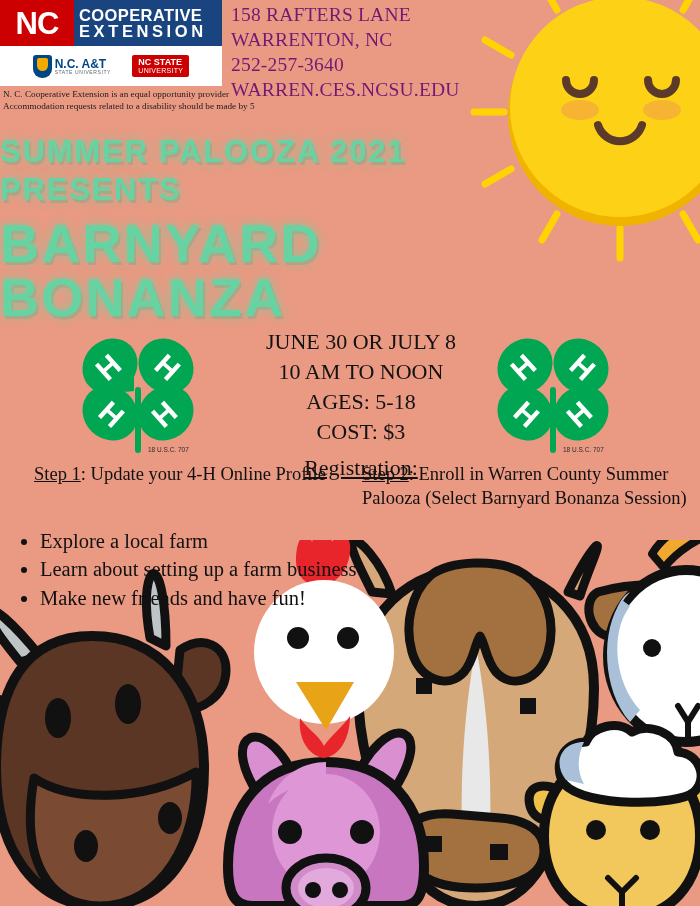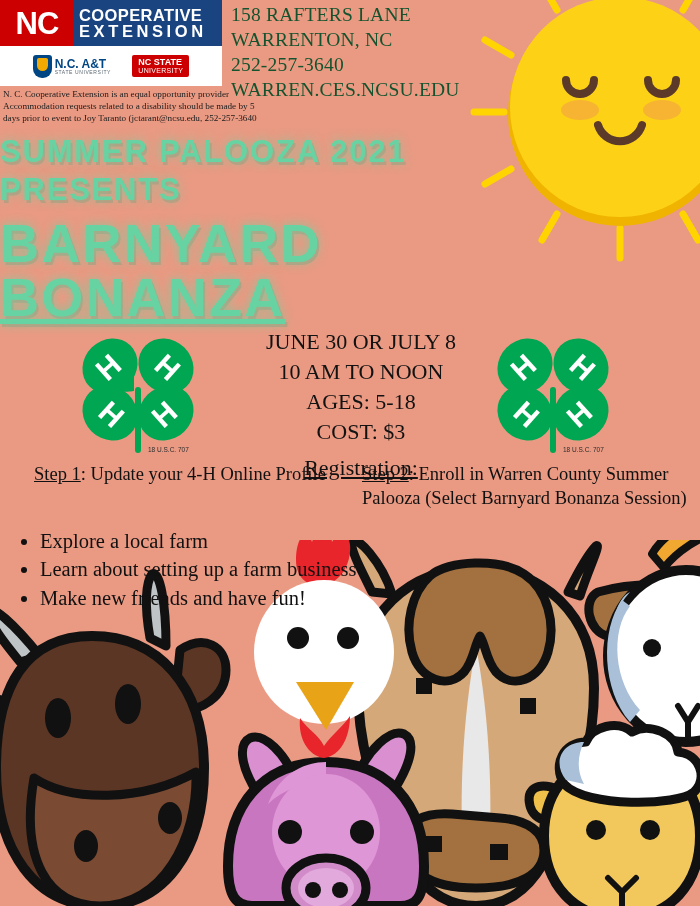--- a/index.html
+++ b/index.html
@@ -156,21 +156,21 @@
   
   .address {
     position: absolute;
     left: 231px;
     top: 2px;
     z-index: 5;
     font-family: "Liberation Serif", serif;
     font-size: 19.5px;
     line-height: 1.29;
     letter-spacing: 0.2px;
-    color: #14532d;
+    color: #701a75;
   }
   .address div { white-space: nowrap; }
 
   
   .titles {
     position: absolute;
     left: 0;
     top: 136px;
     width: 700px;
     text-align: left;
@@ -181,21 +181,21 @@
     font-weight: bold;
     color: #68d3a2;
     text-shadow: 0 0 11px rgba(104,211,162,0.75), 2px 3px 0 rgba(90,150,120,0.28);
     letter-spacing: 1.2px;
     line-height: 1.06;
     margin: 0;
   }
   .tl-1 { font-size: 31px; letter-spacing: 1.8px; }
   .tl-2 { font-size: 31px; letter-spacing: 1.8px; margin-top: 5px; }
   .tl-3 { font-size: 54px; letter-spacing: 2.2px; margin-top: 8px; }
-  .tl-4 { font-size: 54px; letter-spacing: 2.2px; margin-top: -3px; text-decoration: underline; }
+  .tl-4 { font-size: 54px; letter-spacing: 2.2px; margin-top: -3px; }
 
   
   .details {
     position: absolute;
     left: 230px;
     top: 327px;
     width: 262px;
     text-align: center;
     z-index: 4;
     font-family: "Liberation Serif", serif;
@@ -310,21 +310,20 @@
       <div class="ncstate-logo">
         <span class="s1">NC STATE</span>
         <span class="s2">UNIVERSITY</span>
       </div>
     </div>
   </div>
 
   <div class="disclaimer">
     <p>N. C. Cooperative Extension is an equal opportunity provider</p>
     <p>Accommodation requests related to a disability should be made by 5</p>
-    <p>days prior to event to Joy Taranto (jctarant@ncsu.edu, 252-257-3640</p>
   </div>
 
   <div class="address">
     <div>158 RAFTERS LANE</div>
     <div>WARRENTON, NC</div>
     <div>252-257-3640</div>
     <div>WARREN.CES.NCSU.EDU</div>
   </div>
 
   <div class="titles">

